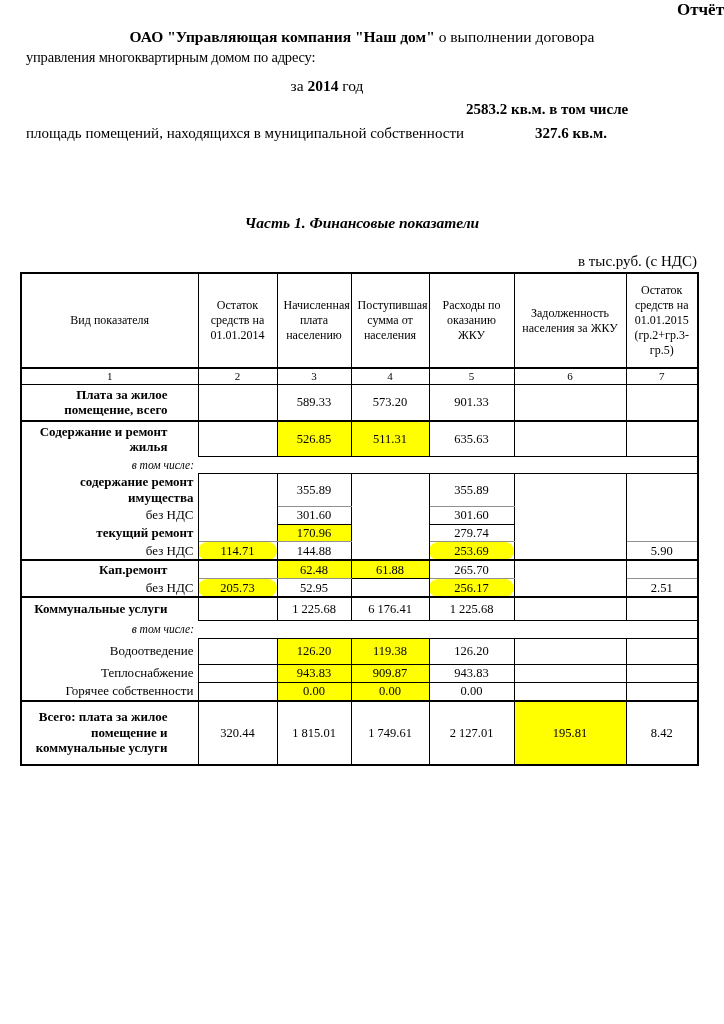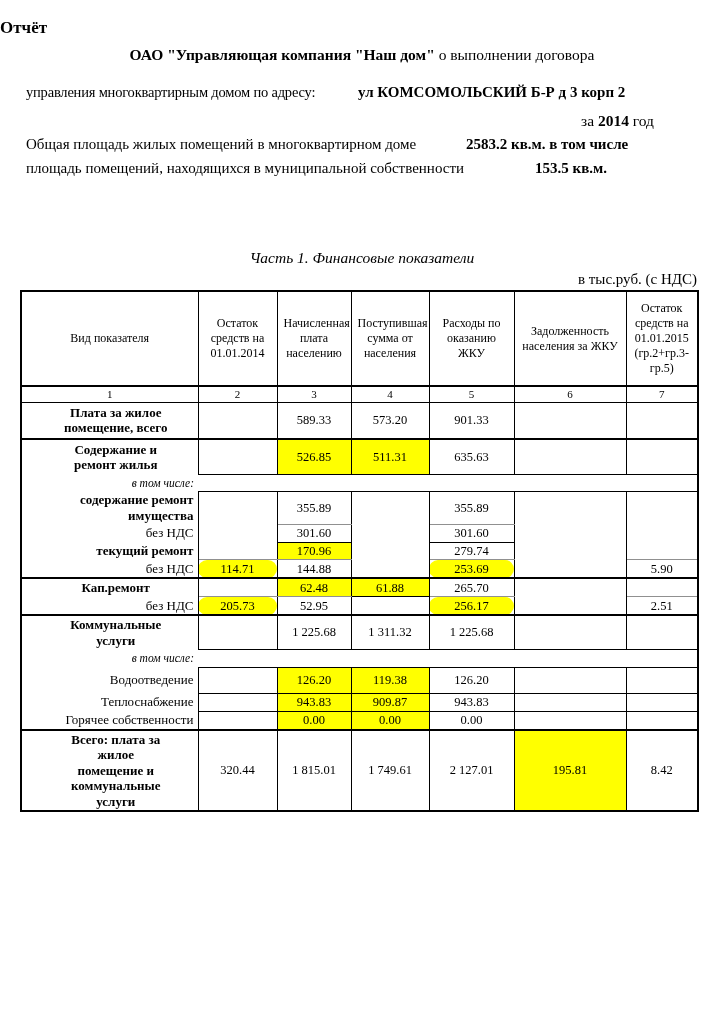--- a/index.html
+++ b/index.html
@@ -1,54 +1,54 @@
 <!DOCTYPE html>
 <html style="--hl: #ffff00;"><head>
 <meta charset="utf-8">
 <style>
   * { margin:0; padding:0; box-sizing:border-box; }
   html,body { background:#fff; }
   body { width:724px; height:1024px; font-family:"Liberation Serif","DejaVu Serif",serif; color:#000; }
   .page { position:relative; width:724px; height:1024px; background:#fff; overflow:hidden; }
 
-  .doc-title { margin-top:18px; text-align:left; font-size:17px; font-weight:bold; line-height:20px; }
+  .doc-title { margin-top:0; text-align:right; font-size:17px; font-weight:bold; line-height:20px; }
   .org-line  { margin-top:7px; text-align:center; font-size:15.5px; line-height:19px; }
   .org-line b { font-weight:bold; }
-  .addr-line { position:relative; margin-top:19px; height:19px; font-size:14.5px; line-height:19px; }
+  .addr-line { position:relative; margin-top:2px; height:19px; font-size:14.5px; line-height:19px; }
   .addr-line .lbl { position:absolute; left:26px; top:0; letter-spacing:-0.2px; }
   .addr-line .val { position:absolute; left:358px; top:0; font-weight:bold; font-size:15px; }
-  .year-line { margin-top:9px; width:654px; text-align:right; font-size:15.5px; line-height:19px; }
+  .year-line { margin-top:9px; width:654px; text-align:center; font-size:15.5px; line-height:19px; }
   .year-line b { font-weight:bold; }
   .area-line { position:relative; margin-top:5px; height:19px; font-size:15px; line-height:19px; }
   .area-line .lbl { position:absolute; left:26px; top:0; }
   .area-line .val { position:absolute; top:0; font-weight:bold; }
   .area-line .val.v1 { left:466px; }
   .area-line .val.v2 { left:535px; }
 
-  .section-title { margin-top:70px; text-align:center; font-weight:normal; font-style:italic; font-size:15.5px; line-height:19px; }
-  .units-note { margin-top:3px; width:697px; text-align:right; font-size:15px; line-height:18px; }
+  .section-title { margin-top:70px; text-align:center; font-weight:bold; font-style:italic; font-size:15.5px; line-height:19px; }
+  .units-note { margin-top:20px; width:697px; text-align:right; font-size:15px; line-height:18px; }
 
   table.fin { margin:2px 0 0 20px; width:677px; border-collapse:collapse; table-layout:fixed;
               border:2.5px solid #000; }
   td { vertical-align:middle; overflow:hidden; }
 
   
   td.hd  { border:1px solid #000; text-align:center; font-size:12px; line-height:15px; padding:1px 6px; }
   td.num { border:1px solid #000; text-align:center; font-size:11px; line-height:12px; }
 
   
   td.d   { border:1px solid #000; text-align:center; font-size:12.5px; line-height:14px; padding:0 2px; }
   td.d.gb { border-bottom:1px solid #909090; }
   td.d.nb { border-bottom:none; }
   td.d.nt { border-top:none;border-radius:9px; }
   td.hl  { background:var(--hl,#ffff00); }
 
   
   td.lab { border:none; border-right:1px solid #000; font-size:13px; line-height:15.5px; padding:1px 4px 1px 5px; }
-  td.lab.main { font-weight:bold; text-align:center; padding-right:30px;padding-left:42px; }
+  td.lab.main { font-weight:bold; text-align:right; padding-right:30px; }
   td.lab.subb { font-weight:bold; text-align:right; }
   td.lab.subn { font-weight:normal; text-align:right; }
   td.lab.note { font-weight:normal; font-style:italic; text-align:right; font-size:11.5px; line-height:12px; border-right:none; }
   td.nob { border:none; }
 
   
   tr.rhdr  > td { border-bottom:2.5px solid #000; }
   tr.rnumb > td { border-bottom:1.5px solid #000; }
   tr.rthick > td { border-bottom:2.5px solid #000; }
 </style>
@@ -56,33 +56,31 @@
 <body>
 
 <div class="page">
 
   <div class="doc-title">Отчёт</div>
 
   <div class="org-line"><b>ОАО "Управляющая компания "Наш дом"</b><span> о выполнении договора</span></div>
 
   <div class="addr-line">
     <span class="lbl">управления многоквартирным домом по адресу:</span>
-    <span class="val">ул КОМСОМОЛЬСКИЙ Б-Р д 3 корп 2</span>
   </div>
 
   <div class="year-line"><span>за </span><b>2014</b><span> год</span></div>
 
   <div class="area-line">
-    <span class="lbl">Общая площадь жилых помещений в многоквартирном доме</span>
     <span class="val v1">2583.2 кв.м. в том числе</span>
   </div>
 
   <div class="area-line">
     <span class="lbl">площадь помещений, находящихся в муниципальной собственности</span>
-    <span class="val v2">153.5 кв.м.</span>
+    <span class="val v2">327.6 кв.м.</span>
   </div>
 
   <div class="section-title">Часть 1. Финансовые показатели</div>
   <div class="units-note">в тыс.руб. (с НДС)</div>
 
   <table class="fin">
     <colgroup>
       <col style="width:177px">
         <col style="width:79px">
         <col style="width:74px">
@@ -200,21 +198,21 @@
       <td class="d nt"></td>
       <td class="d hl nt">256.17</td>
       <td class="d nt"></td>
       <td class="d nt">2.51</td>
     </tr>
 
     <tr style="height:23px">
       <td class="lab main">Коммунальные услуги</td>
       <td class="d"></td>
       <td class="d">1 225.68</td>
-      <td class="d">1 311.32</td>
+      <td class="d">6 176.41</td>
       <td class="d">1 225.68</td>
       <td class="d"></td>
       <td class="d"></td>
     </tr>
 
     <tr style="height:18px">
       <td class="lab note">в том числе:</td>
       <td class="nob"></td>
       <td class="nob"></td>
       <td class="nob"></td>

